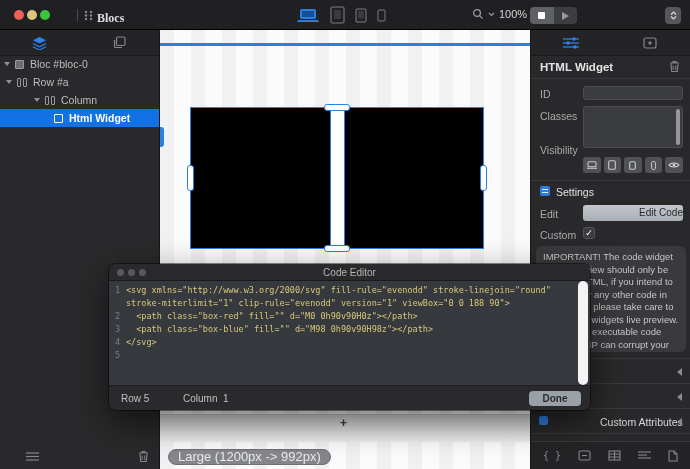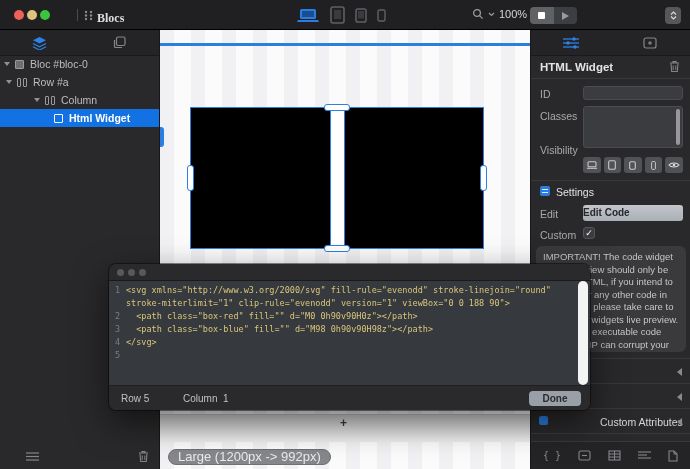--- a/index.html
+++ b/index.html
@@ -76,21 +76,21 @@
   .classes-box { position:absolute; left:52px; top:76px; width:100px; height:42px; background:#3b3c40; border:1px solid #4b4c50; border-radius:3px; }
   .classes-thumb { position:absolute; right:2px; top:2px; width:4px; height:36px; background:#98989c; border-radius:2px; }
   .vis-group { position:absolute; left:52px; top:127px; width:100px; height:16px; display:flex; gap:3px; }
   .vis-seg { flex:1; background:#515256; border-radius:3px; display:flex; align-items:center; justify-content:center; }
   .sec-divider { position:absolute; left:0; width:100%; height:1px; background:#39393b; }
   .chip { position:absolute; width:10px; height:10px; border-radius:2px; }
   .chip.blue { background:#2b7de0; }
   .chip.yellow { background:#d8b25c; }
   .chip .bar { position:absolute; left:2px; width:6px; height:1px; background:rgba(255,255,255,.85); }
   .settings-label { position:absolute; left:25px; top:156px; color:#e2e2e4; font-weight:normal; }
-  .edit-code-btn { position:absolute; left:52px; top:175px; width:100px; height:16px; background:linear-gradient(#c3c7cc,#a9afb6); border-radius:3px; color:#26282b; font-size:10px; font-weight:bold; text-align:left; line-height:16px; }
+  .edit-code-btn { position:absolute; left:52px; top:175px; width:100px; height:16px; background:linear-gradient(#c3c7cc,#a9afb6); border-radius:3px; color:#26282b; font-size:10px; font-weight:normal; text-align:right; line-height:16px; }
   .preview-check { position:absolute; left:52px; top:197px; width:12px; height:12px; background:#3b3c40; border:1px solid #55565a; border-radius:3px; color:#fff; font-size:9px; line-height:11px; text-align:center; font-family:"DejaVu Sans", sans-serif; }
   .warn-box { position:absolute; left:5px; top:216px; width:150px; height:106px; background:#3a3a3d; border-radius:6px; padding:5px 7px; color:#c6c6c8; font-size:9.5px; line-height:12.5px; overflow:hidden; }
   .collapse-row { position:absolute; left:0; width:100%; height:25px; border-top:1px solid #39393b; }
   .collapse-label { position:absolute; left:24px; top:7px; color:#d6d6d8;margin-left:45px; }
   .disc-left { position:absolute; right:8px; top:9px; width:0; height:0; border-right:5px solid #8a8a8e; border-top:4px solid transparent; border-bottom:4px solid transparent; }
   .insp-iconbar { position:absolute; left:0; bottom:0; width:100%; height:28px; border-top:1px solid #39393b; background:#242426; display:flex; align-items:center; justify-content:center; gap:17px; }
   .braces { color:#86878b; font-family:"DejaVu Sans Mono", monospace; font-size:10px; }
 
   
   .code-editor { position:absolute; left:109px; top:264px; width:481px; height:146px; z-index:50; border-radius:7px; box-shadow:0 12px 34px rgba(0,0,0,.55), 0 0 0 1px rgba(0,0,0,.45); overflow:hidden; }
@@ -423,20 +423,21 @@
           </svg>
       </span>
     </div>
   </aside>
 
   <div class="code-editor">
     <div class="ce-titlebar">
       <span class="ce-light" style="left:8px"></span>
       <span class="ce-light" style="left:19px"></span>
       <span class="ce-light" style="left:30px"></span>
+      <div class="ce-title">Code Editor</div>
     </div>
     <div class="ce-body">
       <div class="code-row">
         <span class="code-num">1</span>
         <span class="code-text">&lt;svg xmlns="http://www.w3.org/2000/svg" fill-rule="evenodd" stroke-linejoin="round"</span>
       </div>
       <div class="code-row">
         <span class="code-num"></span>
         <span class="code-text">stroke-miterlimit="1" clip-rule="evenodd" version="1" viewBox="0 0 188 90"&gt;</span>
       </div>

